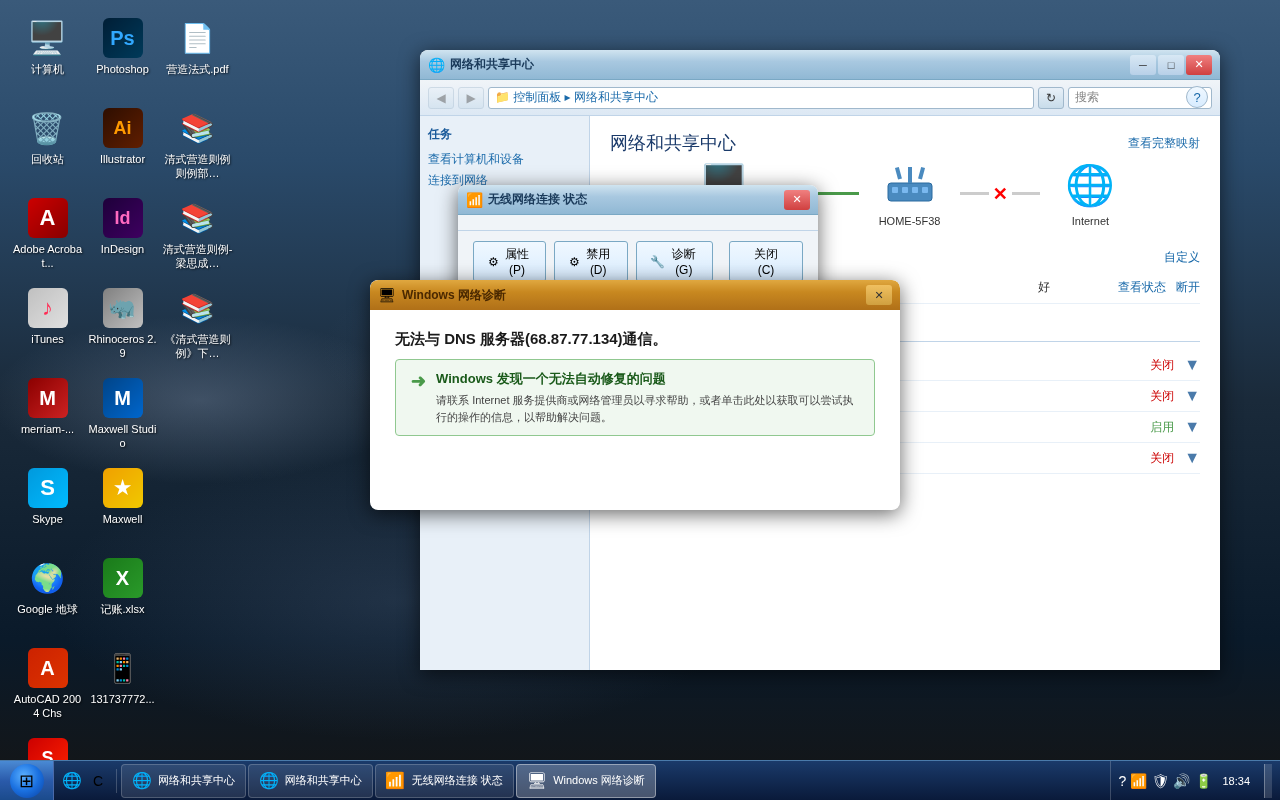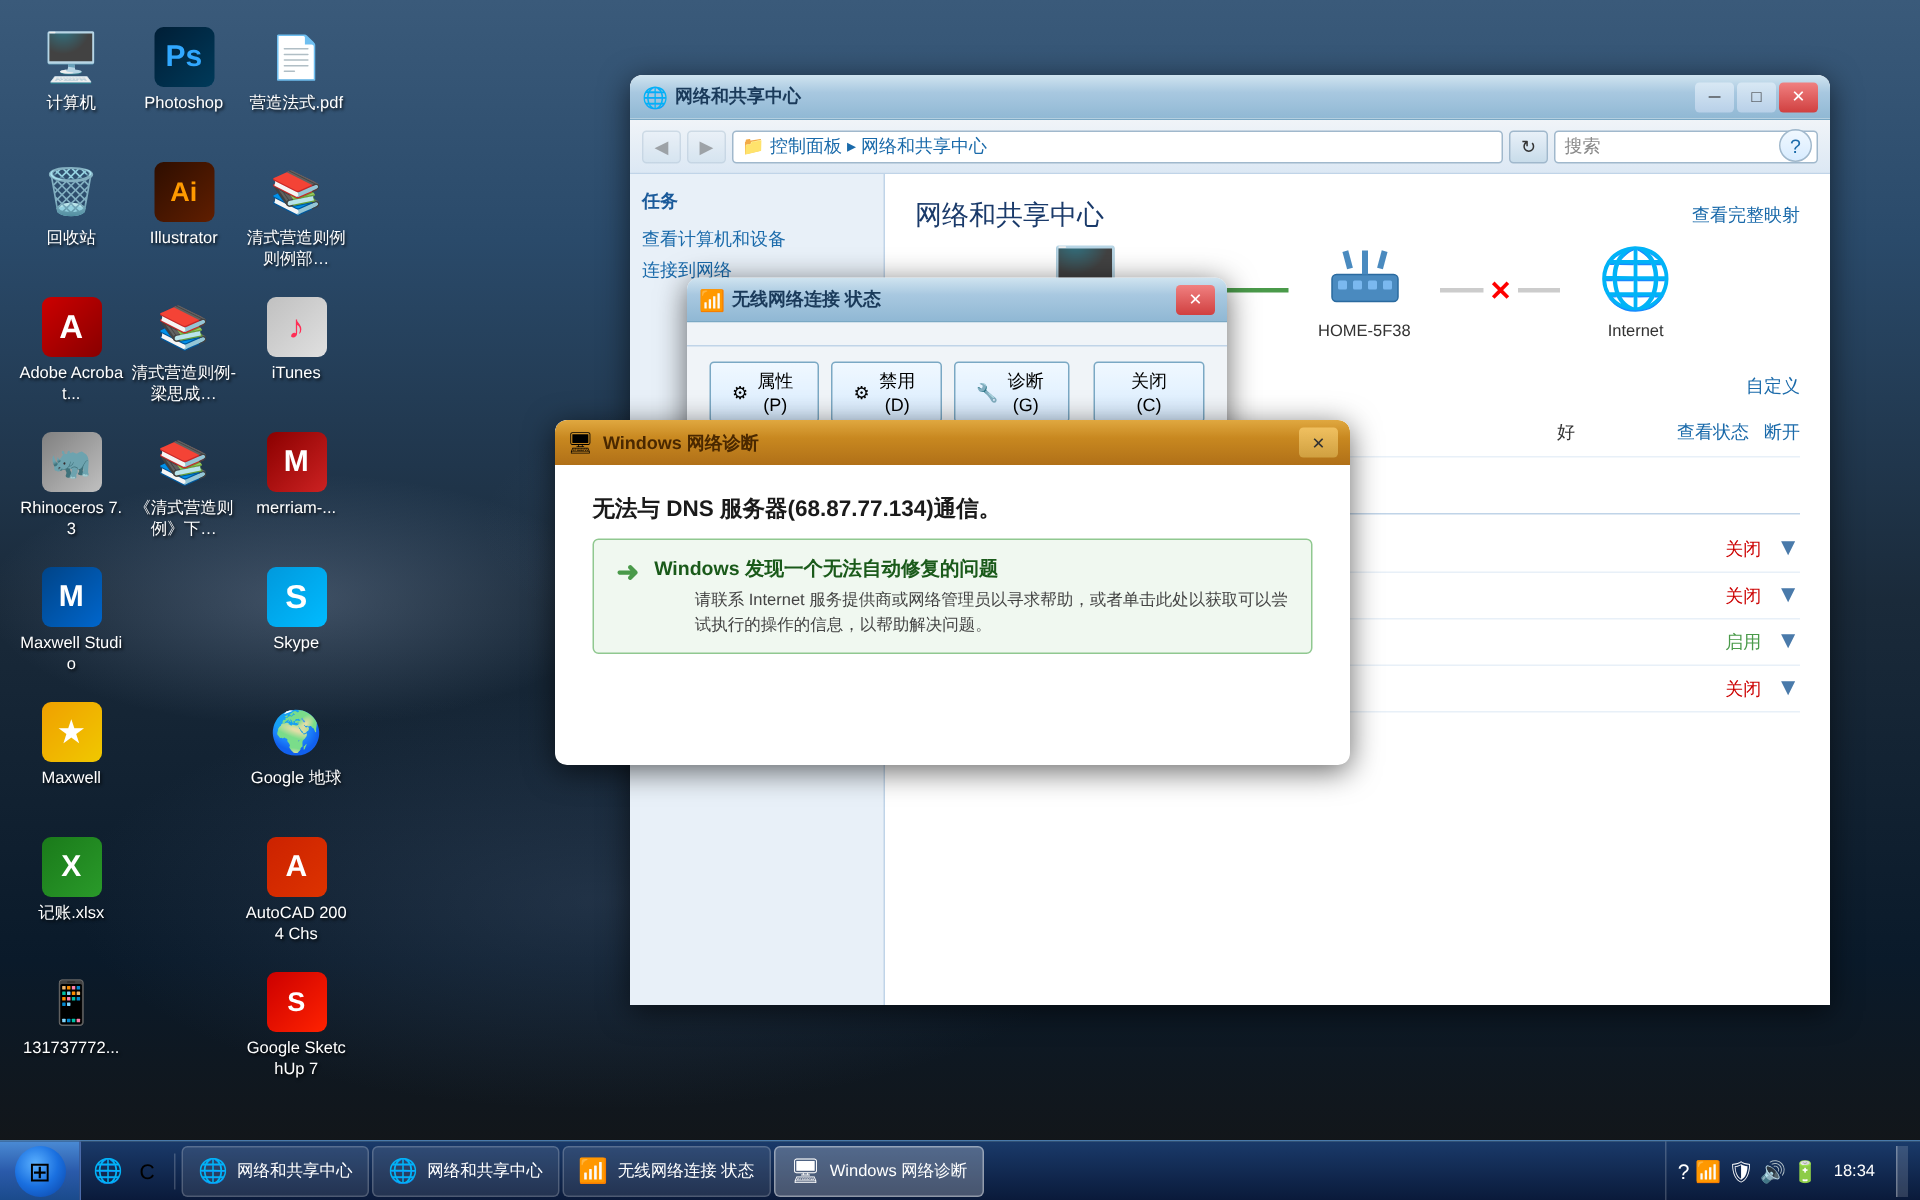--- a/index.html
+++ b/index.html
@@ -172,21 +172,21 @@
       border-radius: 3px;
       background: white;
       display: flex;
       align-items: center;
       padding: 0 6px;
       font-size: 12px;
       color: #1a6aaa;
     }
 
     .search-bar {
-      width: 176px;
+      width: 144px;
       height: 22px;
       border: 1px solid #a0b8cc;
       border-radius: 3px;
       background: white;
       padding: 0 6px;
       font-size: 12px;
       display: flex;
       align-items: center;
       color: #888;
     }
@@ -482,21 +482,20 @@
       font-size: 13px;
       font-weight: bold;
       color: #1a5a1a;
       margin-bottom: 4px;
     }
 
     .diag-result-detail {
       font-size: 11px;
       color: #444;
       line-height: 1.5;
-      margin-left: 27px;
     }
 
     
     .taskbar {
       position: absolute;
       bottom: 0;
       left: 0;
       right: 0;
       height: 40px;
       background: linear-gradient(180deg, #1a3a6a 0%, #0a1a3a 100%);
@@ -676,33 +675,37 @@
           <span style="font-size:28px">📚</span>
         </div>
       <div class="icon-label">清式营造则例则例部…</div>
     </div>
 
     <div class="desktop-icon">
       <div class="icon-img icon-red-adobe" style="color:white;font-size:22px;font-weight:bold">A</div>
       <div class="icon-label">Adobe Acrobat...</div>
     </div>
     <div class="desktop-icon">
+      <div class="icon-img icon-id" style="color:#ff69c0;font-size:18px;font-weight:bold">Id</div>
+      <div class="icon-label">InDesign</div>
+    </div>
+    <div class="desktop-icon">
       <div class="icon-img">
           <span style="font-size:28px">📚</span>
         </div>
       <div class="icon-label">清式营造则例-梁思成…</div>
     </div>
 
     <div class="desktop-icon">
       <div class="icon-img icon-itunes" style="color:#ff2d55;font-size:22px">♪</div>
       <div class="icon-label">iTunes</div>
     </div>
     <div class="desktop-icon">
       <div class="icon-img icon-rhino" style="color:#333;font-size:22px">🦏</div>
-      <div class="icon-label">Rhinoceros 7.3</div>
+      <div class="icon-label">Rhinoceros 2.9</div>
     </div>
     <div class="desktop-icon">
       <div class="icon-img">
           <span style="font-size:28px">📚</span>
         </div>
       <div class="icon-label">《清式营造则例》下…</div>
     </div>
 
     <div class="desktop-icon">
       <div class="icon-img icon-merriam" style="color:white;font-size:20px;font-weight:bold">M</div>

